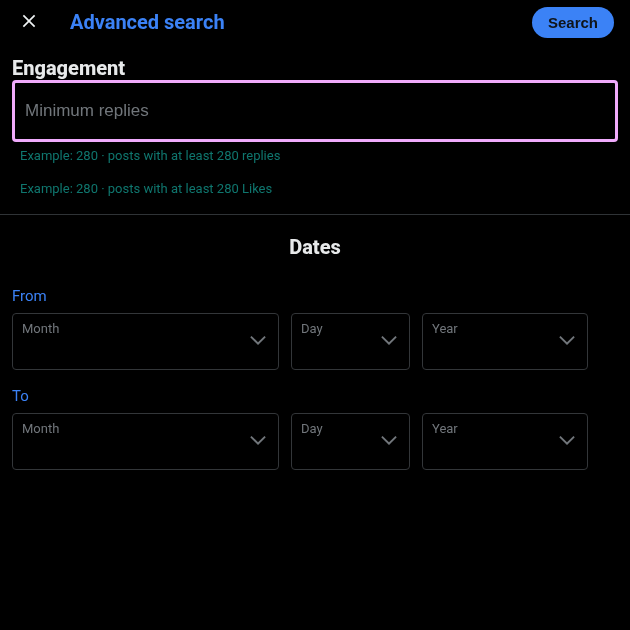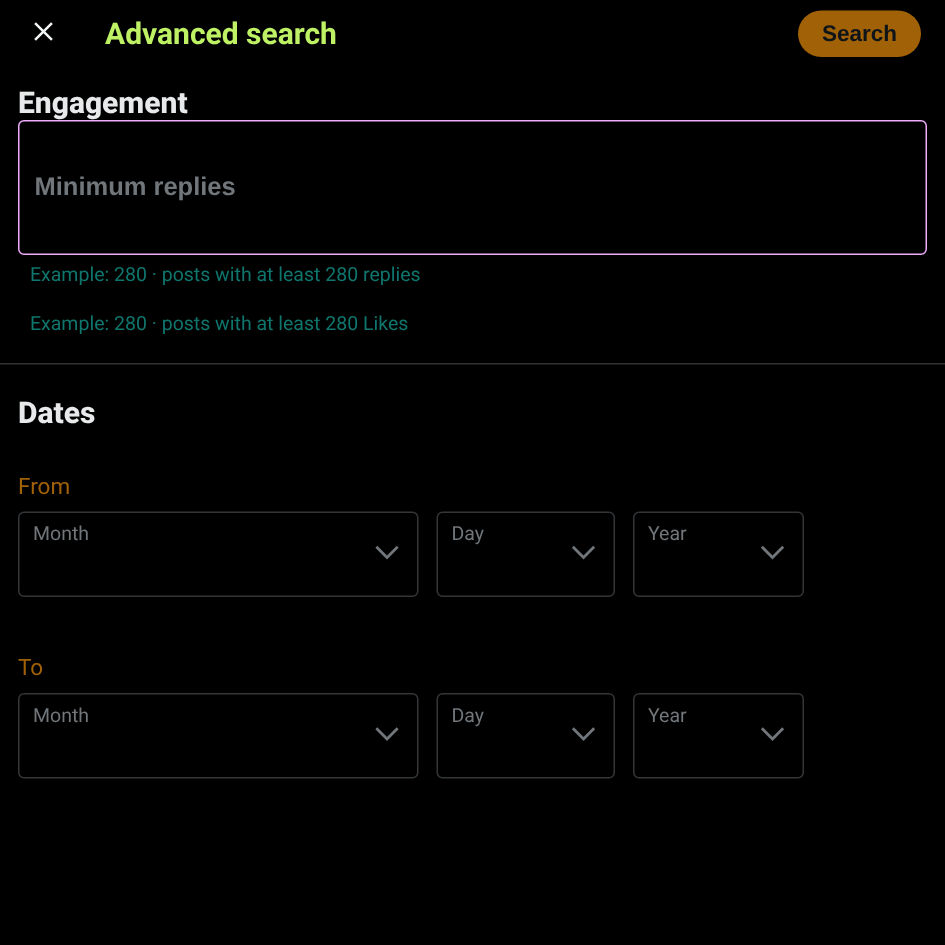--- a/index.html
+++ b/index.html
@@ -32,26 +32,26 @@
       background: transparent;
       border: none;
     }
     .close-btn svg {
       width: 20px;
       height: 20px;
     }
     .header-title {
       font-size: 20px;
       font-weight: 700;
-      color: #bef264;
+      color: #3b82f6;
       margin-left: 24px;
       flex: 1;
     }
     .search-btn {
-      background: #a16207;
+      background: #3b82f6;
       color: #0f1419;
       font-size: 15px;
       font-weight: 700;
       border: none;
       border-radius: 9999px;
       padding: 7px 16px;
       cursor: pointer;
       margin-right: 4px;
     }
     .content {
@@ -61,34 +61,34 @@
       font-size: 20px;
       font-weight: 800;
       color: #e7e9ea;
     }
     .section-title.engagement {
       margin-top: 12px;
     }
     .section-title.dates {
       margin-top: 0;
       margin-bottom: 28px;
+      text-align: center;
     }
     .field-group {
       margin-bottom: 18px;
     }
     .text-input {
       width: 100%;
       background: transparent;
-      border: 1px solid #f0abfc;
+      border: 3px solid #f0abfc;
       border-radius: 4px;
-      padding: 34px 10px;
+      padding: 18px 10px;
       font-size: 17px;
       color: #e7e9ea;
       outline: none;
-      font-weight: bold;
     }
     .text-input::placeholder {
       color: #71767b;
     }
     .hint {
       font-size: 13px;
       color: #0f766e;
       margin-top: 6px;
       padding-left: 8px;
     }
@@ -97,41 +97,41 @@
       background: #2f3336;
       margin: 12px 0 20px 0;
       width: 100%;
     }
     .divider-wrap {
       margin-left: -12px;
       margin-right: -12px;
     }
     .date-label {
       font-size: 15px;
-      color: #a16207;
+      color: #3b82f6;
       margin-bottom: 8px;
       font-weight: 400;
     }
     .date-row {
       display: flex;
       gap: 12px;
-      margin-bottom: 38px;
+      margin-bottom: 17px;
     }
     .select-wrap {
       position: relative;
       flex: 0 0 auto;
     }
     .select-wrap.month {
       width: 267px;
     }
     .select-wrap.day {
       width: 119px;
     }
     .select-wrap.year {
-      width: 114px;
+      width: 166px;
     }
     .select {
       width: 100%;
       background: transparent;
       border: 1px solid #333639;
       border-radius: 4px;
       padding: 28px 30px 10px 10px;
       font-size: 17px;
       color: #e7e9ea;
       appearance: none;

